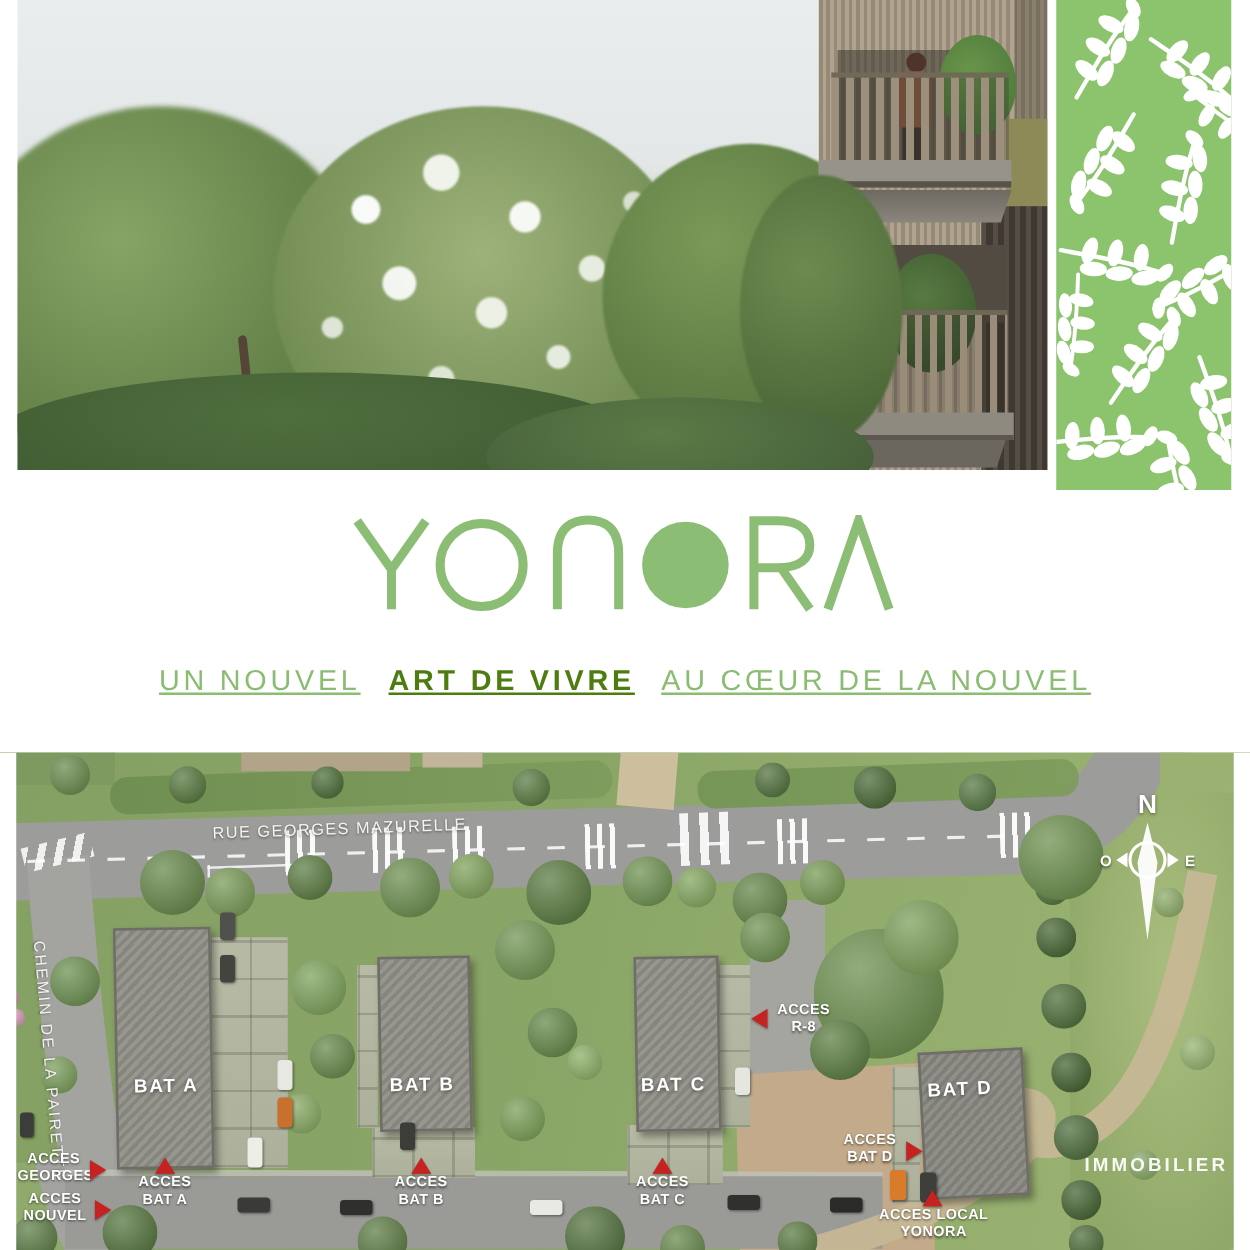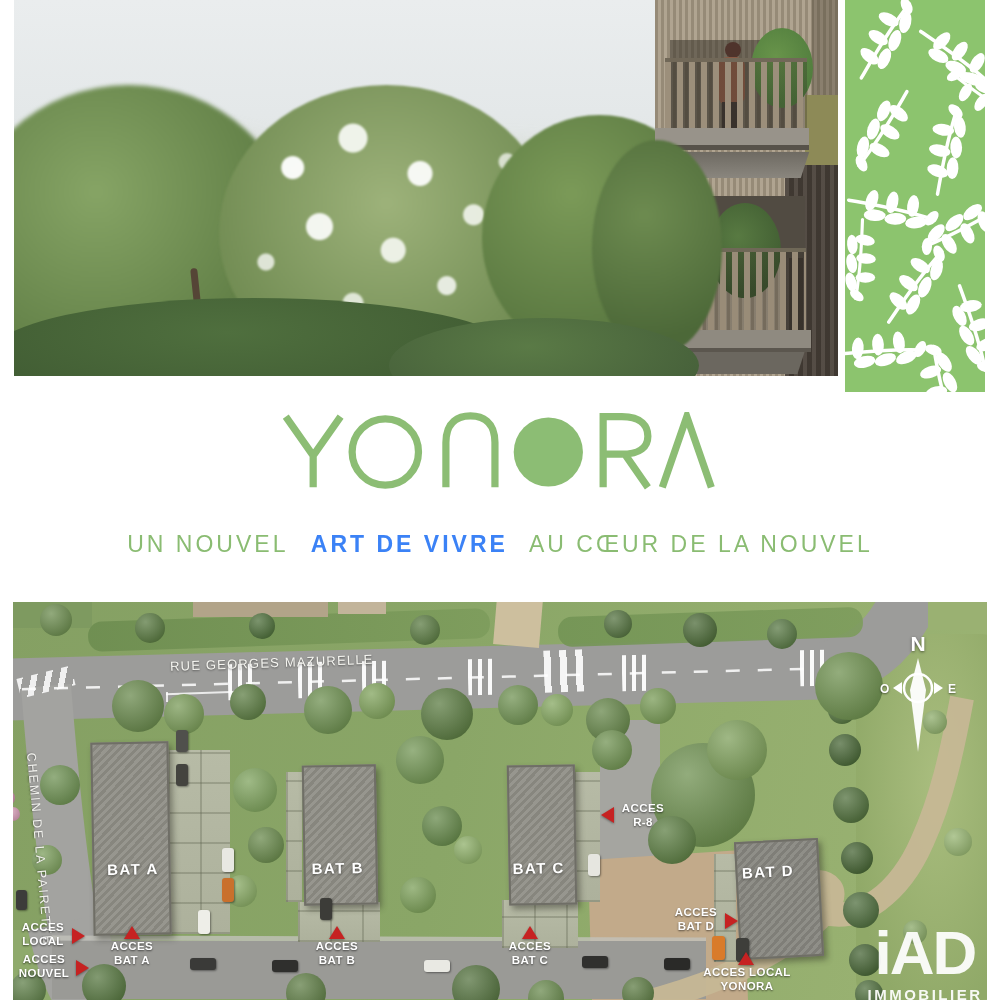--- a/index.html
+++ b/index.html
@@ -60,23 +60,23 @@
   .under2{position:absolute;left:26px;top:352px;width:120px;height:22px;transform:skewX(-18deg);background:#6b675f;}
   .b-over{left:578px;top:140px;width:130px;height:215px;background:radial-gradient(circle at 40% 35%, #6d8b50, #4c6838 78%);filter:blur(1px);}
 
   
   .panel{position:absolute;left:845px;top:0;width:140px;height:392px;background:#8cc46e;overflow:hidden;}
 
   
   .logo-wrap{position:absolute;left:0;top:412px;width:1000px;text-align:center;}
   .tg{position:absolute;left:0;top:531px;width:1000px;text-align:center;color:#8abc72;font-size:23px;
       letter-spacing:3px;font-weight:500;}
-  .tg span{white-space:nowrap;}
+  .tg span{white-space:nowrap;text-decoration:underline;}
   .tg span:not(:last-child){margin-right:13px;}
-  .tg .b{font-weight:800;color:#3b82f6;}
+  .tg .b{font-weight:800;color:#4d7c0f;}
 
   
   .plan{position:absolute;left:0;top:602px;width:1000px;height:398px;overflow:hidden;
         background:linear-gradient(100deg,#85a063 0%,#8aa667 45%,#93ad6d 70%,#9cb474 100%);}
   .plan .layer{position:absolute;inset:0;}
   .field{left:856px;top:32px;width:146px;height:366px;background:radial-gradient(ellipse at 55% 40%, #a9bd7e, #90a968 78%);border-radius:20px;z-index:1;}
   .fieldtr{left:928px;top:0;width:72px;height:28px;background:#9ab172;z-index:3;}
   .grasslb{left:0;top:328px;width:62px;height:70px;background:#8faa6c;z-index:1;}
   #roads{z-index:2;}
   .hedge1{left:88px;top:13px;width:402px;height:30px;border-radius:14px;transform:rotate(-2deg);opacity:.9;
@@ -366,21 +366,21 @@
         <div class="car" style="left: 16px; top: 288px; width: 11px; height: 20px; background: rgb(60, 60, 58);"></div>
         <div class="car" style="left: 176px; top: 128px; width: 12px; height: 22px; background: rgb(80, 80, 76);"></div>
         <div class="car" style="left: 176px; top: 162px; width: 12px; height: 22px; background: rgb(68, 68, 63);"></div>
       </div>
 
     <div class="abs lbl-rue">RUE GEORGES MAZURELLE</div>
     <div class="abs lbl-chemin">CHEMIN DE LA PAIRETTE</div>
 
     <div class="acc acc-pieton">
       <span>ACCES</span>
-        <span>LOCAL</span>
+        <span>GEORGES</span>
       <span class="arrow ar-right"></span>
       </div>
     <div class="acc acc-parking">
       <span>ACCES</span>
         <span>NOUVEL</span>
       <span class="arrow ar-right"></span>
       </div>
     <div class="acc acc-bata">
       <span>ACCES</span>
         <span>BAT A</span>
@@ -418,20 +418,19 @@
         <polygon points="50,26 58,58 50,120 42,58" fill="#fff" opacity=".95"></polygon>
         <circle cx="50" cy="56" r="14" fill="none" stroke="#fff" stroke-width="2.5"></circle>
         <polygon points="34,50 34,62 25,56" fill="#fff"></polygon>
         <polygon points="66,50 66,62 75,56" fill="#fff"></polygon>
       </svg>
       <span class="w">O</span>
       <span class="e">E</span>
     </div>
 
     <div class="abs iad">
-      <div class="big">iAD</div>
       <div class="sub">IMMOBILIER</div>
     </div>
 
     <div class="strip l"></div>
     <div class="strip r"></div>
   </div>
 </div>
 
 </body></html>

